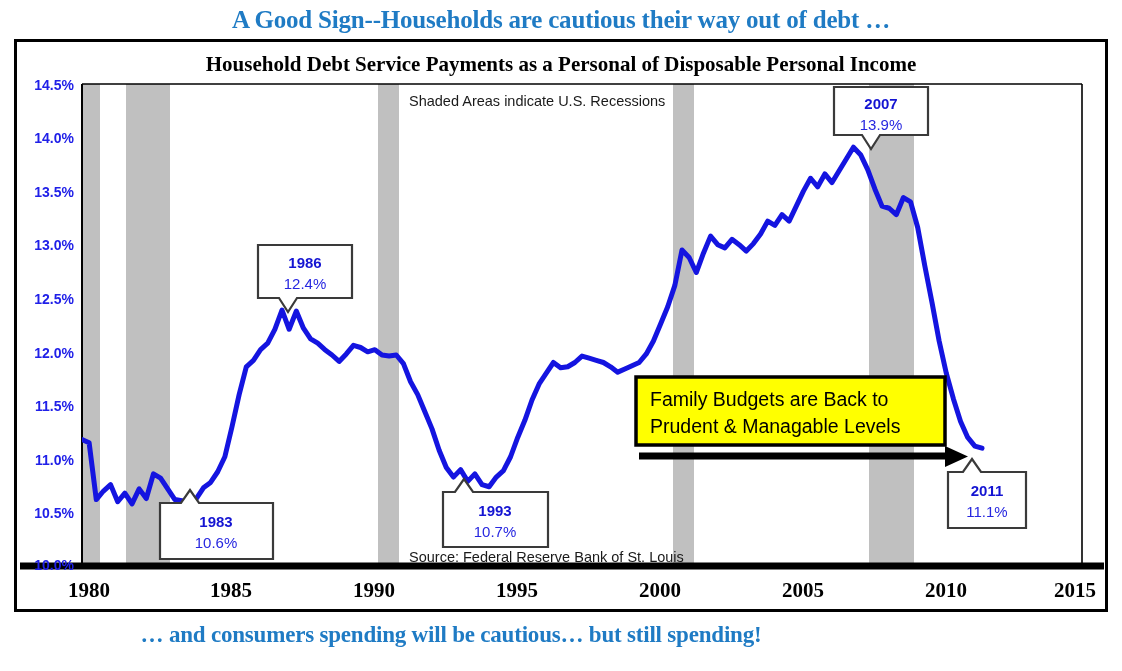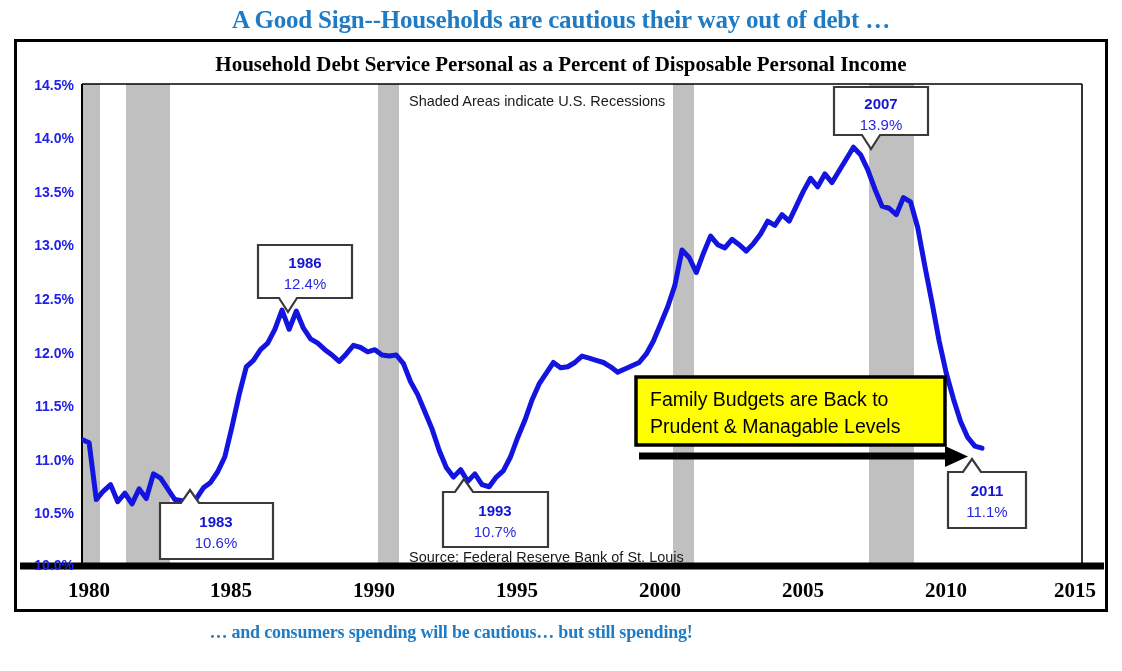--- a/index.html
+++ b/index.html
@@ -19,21 +19,21 @@
     font-size:25px;
     letter-spacing:-0.2px;
     white-space:nowrap;
   }
   #footline{
     position:absolute; left:0; top:622px; width:902px;
     text-align:center;
     color:#1F7BC4;
     font-family:"Liberation Serif", serif;
     font-weight:bold;
-    font-size:18px;
+    font-size:23px;
     letter-spacing:-0.2px;
     white-space:nowrap;
   }
   #chart-frame{
     position:absolute;
     left:14px; top:39px;
     width:1094px; height:573px;
     border:3px solid #000000;
     box-sizing:border-box;
     background:#ffffff;
@@ -55,21 +55,21 @@
   .cb-val{ fill:#2727E0; font-family:"Liberation Sans", sans-serif; font-size:15px; text-anchor:middle; }
   .yellowTxt{ fill:#000000; font-family:"Liberation Sans", sans-serif; font-size:19.5px; }
 </style>
 </head>
 <body>
 
 <div id="headline">A Good Sign--Households are cautious their way out of debt …</div>
 
 <div id="chart-frame"></div>
 
-<div id="chart-title">Household Debt Service Personal as a Percent of Disposable Personal Income</div>
+<div id="chart-title">Household Debt Service Payments as a Personal of Disposable Personal Income</div>
 
 <svg id="plot" width="1122" height="671">
   <defs>
     <clipPath id="plotclip">
         <rect x="82" y="84" width="1000" height="482"></rect>
       </clipPath>
   </defs>
 
   <g clip-path="url(#plotclip)">
     <rect x="82" y="84" width="18" height="482" fill="#C0C0C0"></rect>

